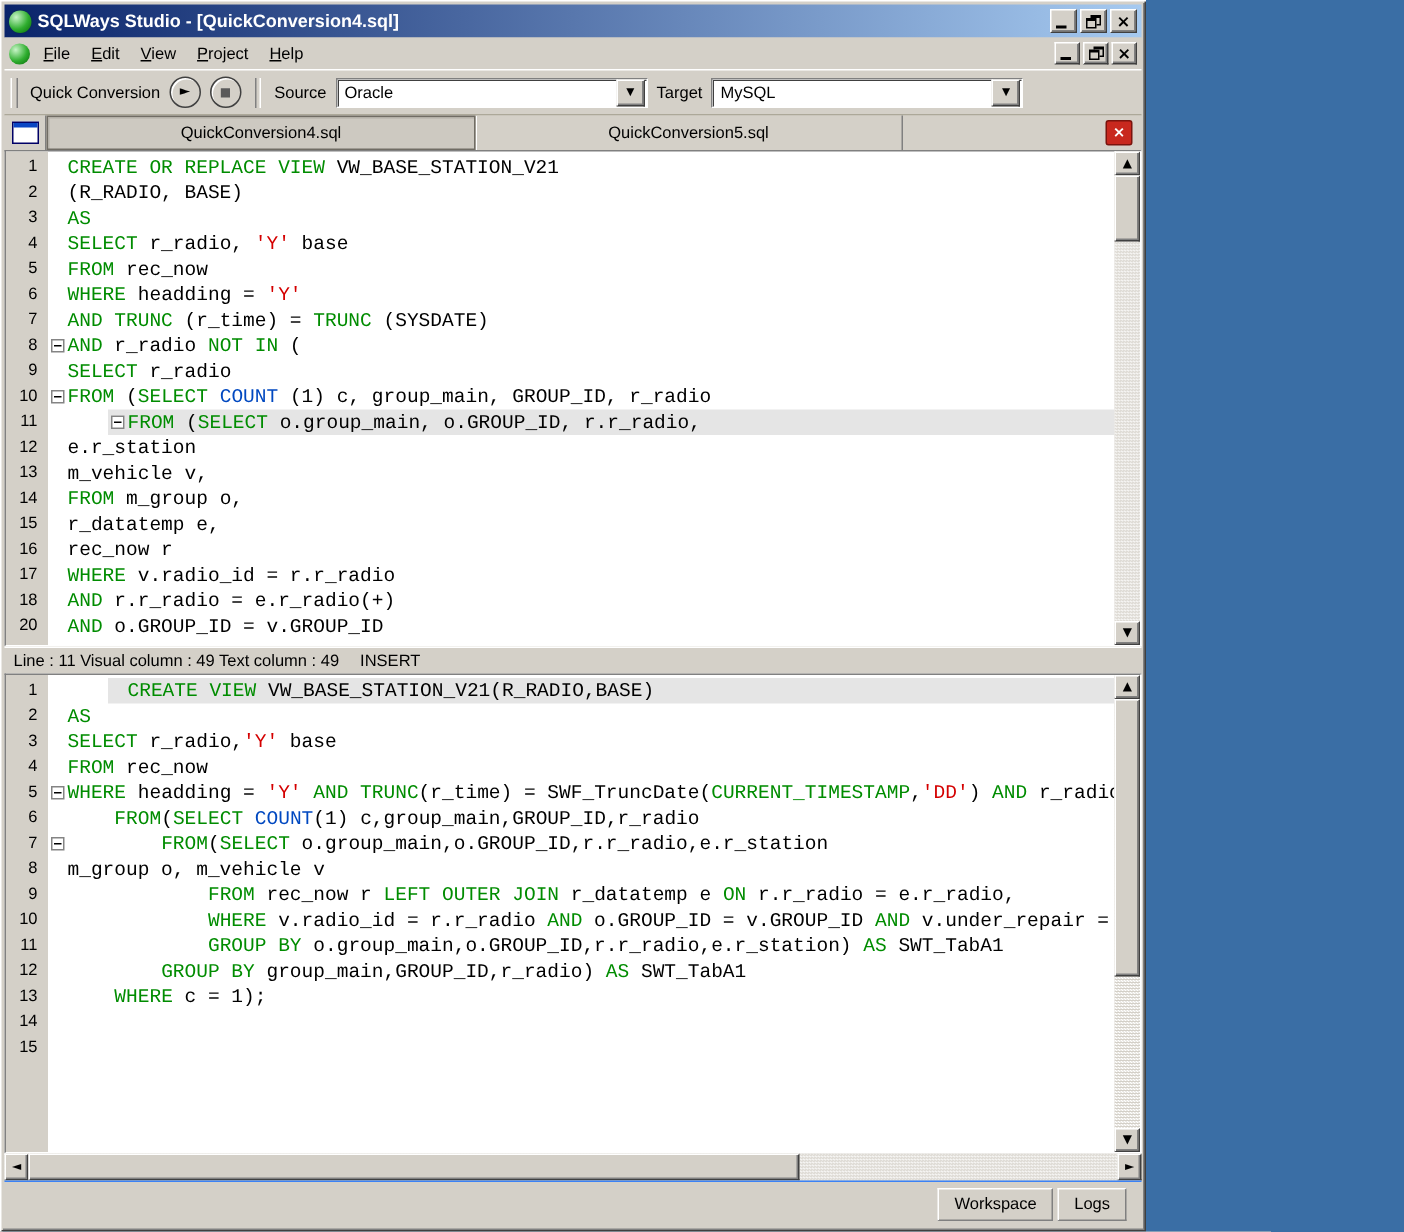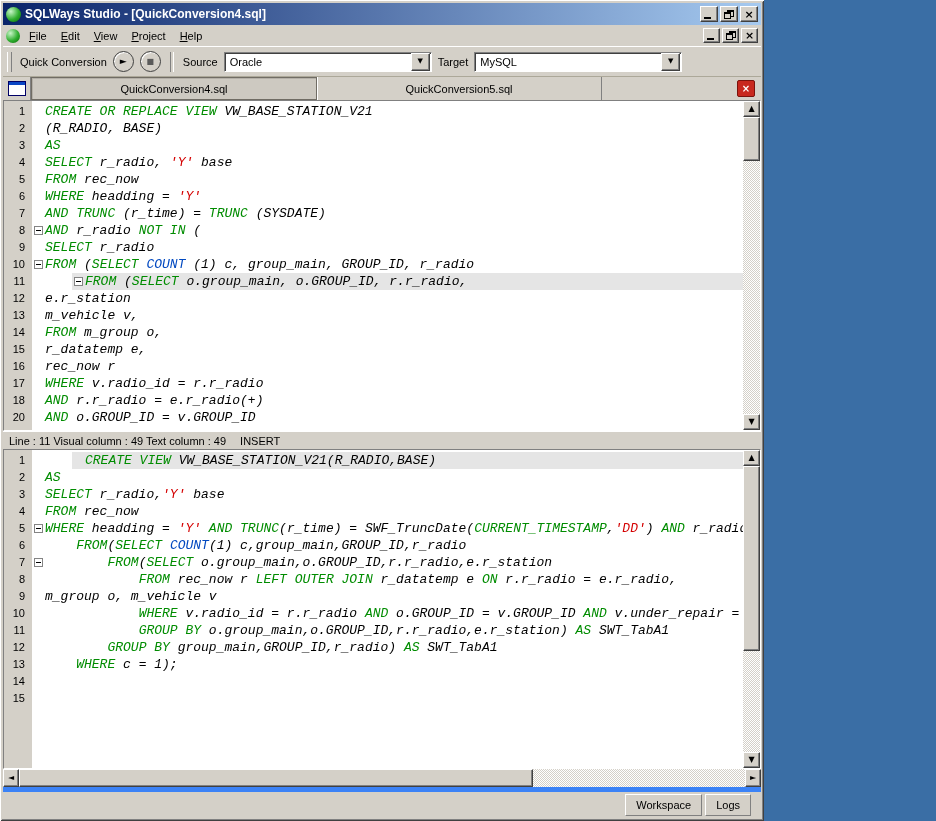--- a/index.html
+++ b/index.html
@@ -65,21 +65,21 @@
   .editor-bottom{height:320px;flex:0 0 320px;}
   .gutter{width:28px;flex:0 0 28px;background:#d4d0c8;padding-top:2px;}
   .gutter .ln{height:17px;line-height:17px;font-size:11px;color:#000;text-align:right;padding-right:7px;}
   .code{flex:1;overflow:hidden;padding-top:2px;}
   .row{height:17px;display:flex;white-space:pre;}
   .row.cur{background:#e5e5e5;margin-left:40px;}
   .fold{width:13px;flex:0 0 13px;position:relative;}
   .fold.box::before{content:"";position:absolute;left:2px;top:4px;width:9px;height:9px;box-sizing:border-box;
     border:1px solid #848484;background:#fff;}
   .fold.box::after{content:"";position:absolute;left:4px;top:8px;width:5px;height:1px;background:#000;}
-  .txt{font-family:"Liberation Mono","DejaVu Sans Mono",monospace;font-size:13px;line-height:17px;font-style:italic;}
+  .txt{font-family:"Liberation Mono","DejaVu Sans Mono",monospace;font-size:13px;line-height:17px;}
   .tk-kw{color:#008C00;}
   .tk-pl{color:#000;}
   .tk-st{color:#D40000;}
   .tk-fn{color:#0048C0;}
   
   .vscroll{width:17px;flex:0 0 17px;display:flex;flex-direction:column;background-color:#d4d0c8;
     background-image:conic-gradient(#fff 25%,rgba(0,0,0,0) 0 50%,#fff 0 75%,rgba(0,0,0,0) 0);background-size:2px 2px;}
   .sbtn{height:16px;flex:0 0 16px;background:#d4d0c8;border:1px solid;border-color:#fff #404040 #404040 #fff;
     box-shadow:inset -1px -1px 0 #808080;display:flex;align-items:center;justify-content:center;
     font-family:"DejaVu Sans",sans-serif;font-size:8px;line-height:1;color:#000;box-sizing:border-box;}
@@ -90,21 +90,21 @@
   .hscroll{height:18px;flex:0 0 18px;display:flex;flex-direction:row;background-color:#d4d0c8;
     background-image:conic-gradient(#fff 25%,rgba(0,0,0,0) 0 50%,#fff 0 75%,rgba(0,0,0,0) 0);background-size:2px 2px;}
   .hscroll .sbtn{width:16px;height:18px;flex:0 0 16px;}
   .hscroll .sbtn.right{margin-left:auto;}
   .hscroll .thumb{width:514px;height:18px;}
   
   .statusline{height:17px;flex:0 0 17px;background:#D4D0C8;display:flex;align-items:center;
     font-size:11px;color:#000;padding-left:6px;border-top:1px solid #fff;}
   .statusline .mode{margin-left:14px;}
   .statusbar{flex:1;display:flex;align-items:center;justify-content:flex-end;gap:3px;padding:0 10px;
-    background:#D4D0C8;border-top:5px solid #3b82f6;}
+    background:#D4D0C8;border-top:1px solid #3b82f6;}
   .sb-btn{height:20px;padding:0 10px;background:#d4d0c8;border:1px solid;border-color:#fff #808080 #808080 #fff;
     font-size:11px;color:#000;display:flex;align-items:center;}
 </style>
 </head>
 <body>
 
 <div class="window">
 
   <div class="titlebar">
     <span class="app-icon"></span>
@@ -257,22 +257,22 @@
         <div class="ln">15</div>
       </div>
     <div class="code">
         <div class="row cur"><span class="fold"></span><span class="txt"><span class="tk-kw">CREATE VIEW</span><span class="tk-pl"> VW_BASE_STATION_V21(R_RADIO,BASE)</span></span></div>
         <div class="row"><span class="fold"></span><span class="txt"><span class="tk-kw">AS</span></span></div>
         <div class="row"><span class="fold"></span><span class="txt"><span class="tk-kw">SELECT</span><span class="tk-pl"> r_radio,</span><span class="tk-st">'Y'</span><span class="tk-pl"> base</span></span></div>
         <div class="row"><span class="fold"></span><span class="txt"><span class="tk-kw">FROM</span><span class="tk-pl"> rec_now</span></span></div>
         <div class="row"><span class="fold box"></span><span class="txt"><span class="tk-kw">WHERE</span><span class="tk-pl"> headding = </span><span class="tk-st">'Y'</span><span class="tk-pl"> </span><span class="tk-kw">AND TRUNC</span><span class="tk-pl">(r_time) = SWF_TruncDate(</span><span class="tk-kw">CURRENT_TIMESTAMP</span><span class="tk-pl">,</span><span class="tk-st">'DD'</span><span class="tk-pl">) </span><span class="tk-kw">AND</span><span class="tk-pl"> r_radio </span><span class="tk-kw">NOT IN</span><span class="tk-pl">(</span><span class="tk-kw">SELECT</span><span class="tk-pl"> r_radio</span></span></div>
         <div class="row"><span class="fold"></span><span class="txt"><span class="tk-pl">    </span><span class="tk-kw">FROM</span><span class="tk-pl">(</span><span class="tk-kw">SELECT</span><span class="tk-pl"> </span><span class="tk-fn">COUNT</span><span class="tk-pl">(1) c,group_main,GROUP_ID,r_radio</span></span></div>
         <div class="row"><span class="fold box"></span><span class="txt"><span class="tk-pl">        </span><span class="tk-kw">FROM</span><span class="tk-pl">(</span><span class="tk-kw">SELECT</span><span class="tk-pl"> o.group_main,o.GROUP_ID,r.r_radio,e.r_station</span></span></div>
+        <div class="row"><span class="fold"></span><span class="txt"><span class="tk-pl">m_group o, m_vehicle v</span></span></div>
         <div class="row"><span class="fold"></span><span class="txt"><span class="tk-pl">            </span><span class="tk-kw">FROM</span><span class="tk-pl"> rec_now r </span><span class="tk-kw">LEFT OUTER JOIN</span><span class="tk-pl"> r_datatemp e </span><span class="tk-kw">ON</span><span class="tk-pl"> r.r_radio = e.r_radio,</span></span></div>
-        <div class="row"><span class="fold"></span><span class="txt"><span class="tk-pl">m_group o, m_vehicle v</span></span></div>
         <div class="row"><span class="fold"></span><span class="txt"><span class="tk-pl">            </span><span class="tk-kw">WHERE</span><span class="tk-pl"> v.radio_id = r.r_radio </span><span class="tk-kw">AND</span><span class="tk-pl"> o.GROUP_ID = v.GROUP_ID </span><span class="tk-kw">AND</span><span class="tk-pl"> v.under_repair = </span><span class="tk-st">'N'</span><span class="tk-pl"> </span><span class="tk-kw">AND</span><span class="tk-pl"> v.rec_stat = </span><span class="tk-st">'Y'</span></span></div>
         <div class="row"><span class="fold"></span><span class="txt"><span class="tk-pl">            </span><span class="tk-kw">GROUP BY</span><span class="tk-pl"> o.group_main,o.GROUP_ID,r.r_radio,e.r_station) </span><span class="tk-kw">AS</span><span class="tk-pl"> SWT_TabA1</span></span></div>
         <div class="row"><span class="fold"></span><span class="txt"><span class="tk-pl">        </span><span class="tk-kw">GROUP BY</span><span class="tk-pl"> group_main,GROUP_ID,r_radio) </span><span class="tk-kw">AS</span><span class="tk-pl"> SWT_TabA1</span></span></div>
         <div class="row"><span class="fold"></span><span class="txt"><span class="tk-pl">    </span><span class="tk-kw">WHERE</span><span class="tk-pl"> c = 1);</span></span></div>
         <div class="row"><span class="fold"></span><span class="txt"></span></div>
         <div class="row"><span class="fold"></span><span class="txt"></span></div>
       </div>
     <div class="vscroll">
       <div class="sbtn">▲</div>
       <div class="thumb"></div>

